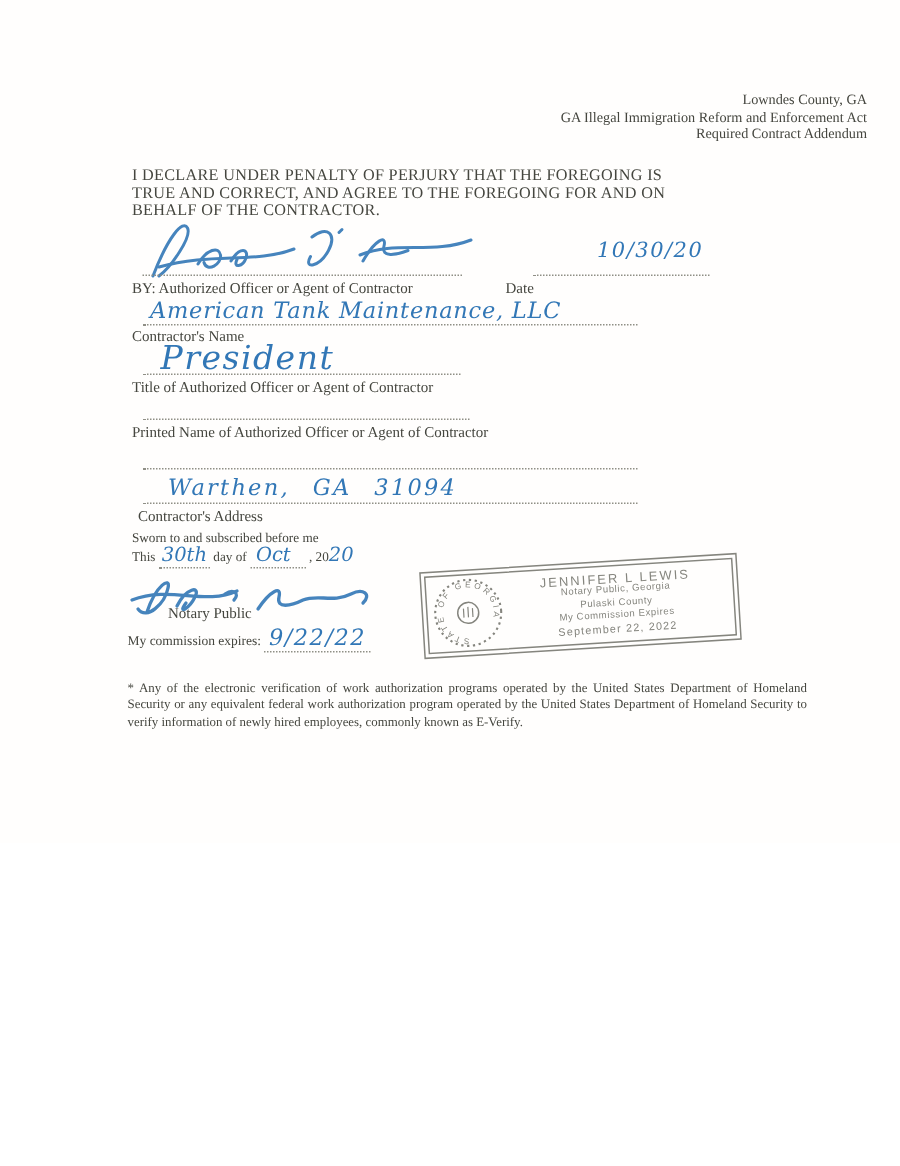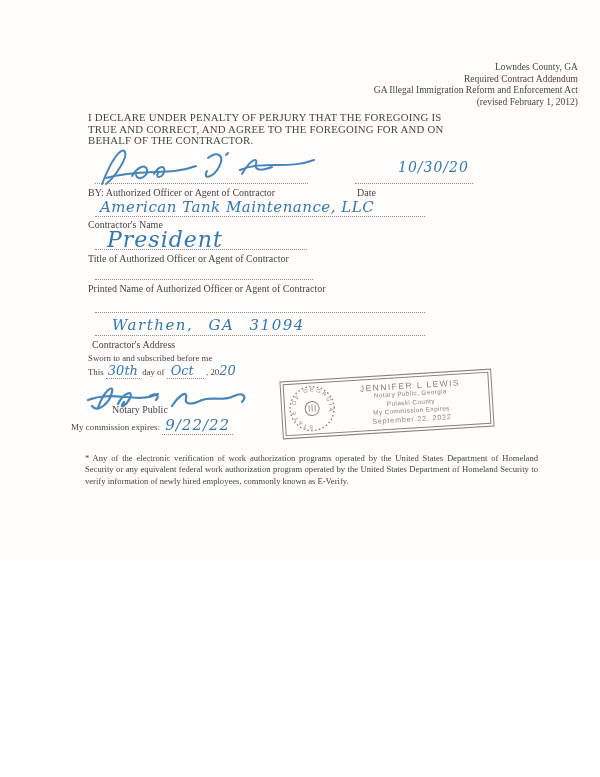--- a/index.html
+++ b/index.html
@@ -26,23 +26,22 @@
   .pageno{left:0;right:0;top:700px;text-align:center;font-size:9.5px;letter-spacing:1px;}
   svg{display:block;}
 </style>
 </head>
 <body>
 
 <div class="page">
 
   <div class="abs hdr">
     <div>Lowndes County, GA</div>
+    <div>GA Illegal Immigration Reform and Enforcement Act</div>
     <div>Required Contract Addendum</div>
-    <div>GA Illegal Immigration Reform and Enforcement Act</div>
-    <div>(revised February 1, 2012)</div>
   </div>
 
   <p class="abs decl">I DECLARE UNDER PENALTY OF PERJURY THAT THE FOREGOING IS TRUE AND CORRECT, AND AGREE TO THE FOREGOING FOR AND ON BEHALF OF THE CONTRACTOR.</p>
 
   <svg class="abs" style="left:92px;top:142px;" width="235" height="46" viewBox="0 0 235 46">
     <g fill="none" stroke="#3277b6" stroke-width="2" stroke-linecap="round" opacity="0.9">
       <path d="M10 42 C 20 16, 30 4, 33 10 C 36 16, 22 36, 14 42"></path>
       <path d="M40 34 C 46 24, 54 22, 55 28 C 56 34, 46 40, 44 33"></path>
       <path d="M62 32 C 68 22, 74 24, 72 30 C 70 36, 63 37, 66 31"></path>
       <path d="M14 36 C 50 26, 78 34, 104 24"></path>
@@ -51,21 +50,21 @@
       <path d="M150 32 C 158 18, 166 14, 164 22 C 162 30, 172 28, 180 25"></path>
       <path d="M148 28 C 172 18, 196 28, 222 18"></path>
     </g>
   </svg>
 
   <div class="abs dotline" style="left:95px;top:183px;width:213px;"></div>
   <div class="abs lbl" style="left:88px;top:187px;">BY:  Authorized Officer or Agent of Contractor</div>
 
   <div class="abs hand" style="left:398px;top:159px;font-size:14px;letter-spacing:1px;">10/30/20</div>
   <div class="abs dotline" style="left:355px;top:183px;width:118px;"></div>
-  <div class="abs lbl" style="left:357px;top:187px;">Date</div>
+  <div class="abs lbl" style="left:337px;top:187px;">Date</div>
 
   <div class="abs hand" style="left:100px;top:198px;font-size:15px;letter-spacing:.5px;text-align:right;">American Tank Maintenance, LLC</div>
   <div class="abs dotline" style="left:95px;top:216px;width:330px;"></div>
   <div class="abs lbl" style="left:88px;top:219px;">Contractor's Name</div>
 
   <div class="abs hand" style="left:107px;top:227px;font-size:22px;letter-spacing:1px;">President</div>
   <div class="abs dotline" style="left:95px;top:249px;width:212px;"></div>
   <div class="abs lbl" style="left:88px;top:253px;">Title of Authorized Officer or Agent of Contractor</div>
 
   <div class="abs dotline" style="left:95px;top:279px;width:218px;"></div>
@@ -90,21 +89,21 @@
     <g fill="none" stroke="#3277b6" stroke-width="2.2" stroke-linecap="round" opacity="0.9">
       <path d="M14 30 C 20 12, 30 6, 28 14 C 26 24, 14 36, 8 28"></path>
       <path d="M34 26 C 40 14, 50 12, 46 20 C 42 28, 34 32, 40 24"></path>
       <path d="M4 22 C 30 12, 52 26, 74 16"></path>
       <path d="M66 18 C 72 14, 76 18, 72 22"></path>
       <path d="M88 28 C 96 16, 104 12, 102 20 C 100 28, 110 26, 118 22 C 128 18, 138 24, 150 18 C 158 14, 164 18, 158 24"></path>
     </g>
   </svg>
   <div class="abs lbl" style="left:112px;top:404px;">Notary Public</div>
 
-  <div class="abs" style="left:71px;top:416px;font-size:9px;">
+  <div class="abs" style="left:85px;top:416px;font-size:9px;">
     <span>My commission expires:</span>
     <span class="hand" style="font-size:15px;border-bottom:1px dotted #8f8f86;padding:0 3px;letter-spacing:1px;">9/22/22</span>
   </div>
 
   <div class="abs stamp">
     <div class="stamp-inner">
       <svg width="50" height="50" viewBox="0 0 50 50" style="margin-left:2px;flex:0 0 auto;">
         <defs>
             <path id="sealArc" d="M25 42 a17 17 0 1 1 0.1 0"></path>
           </defs>

